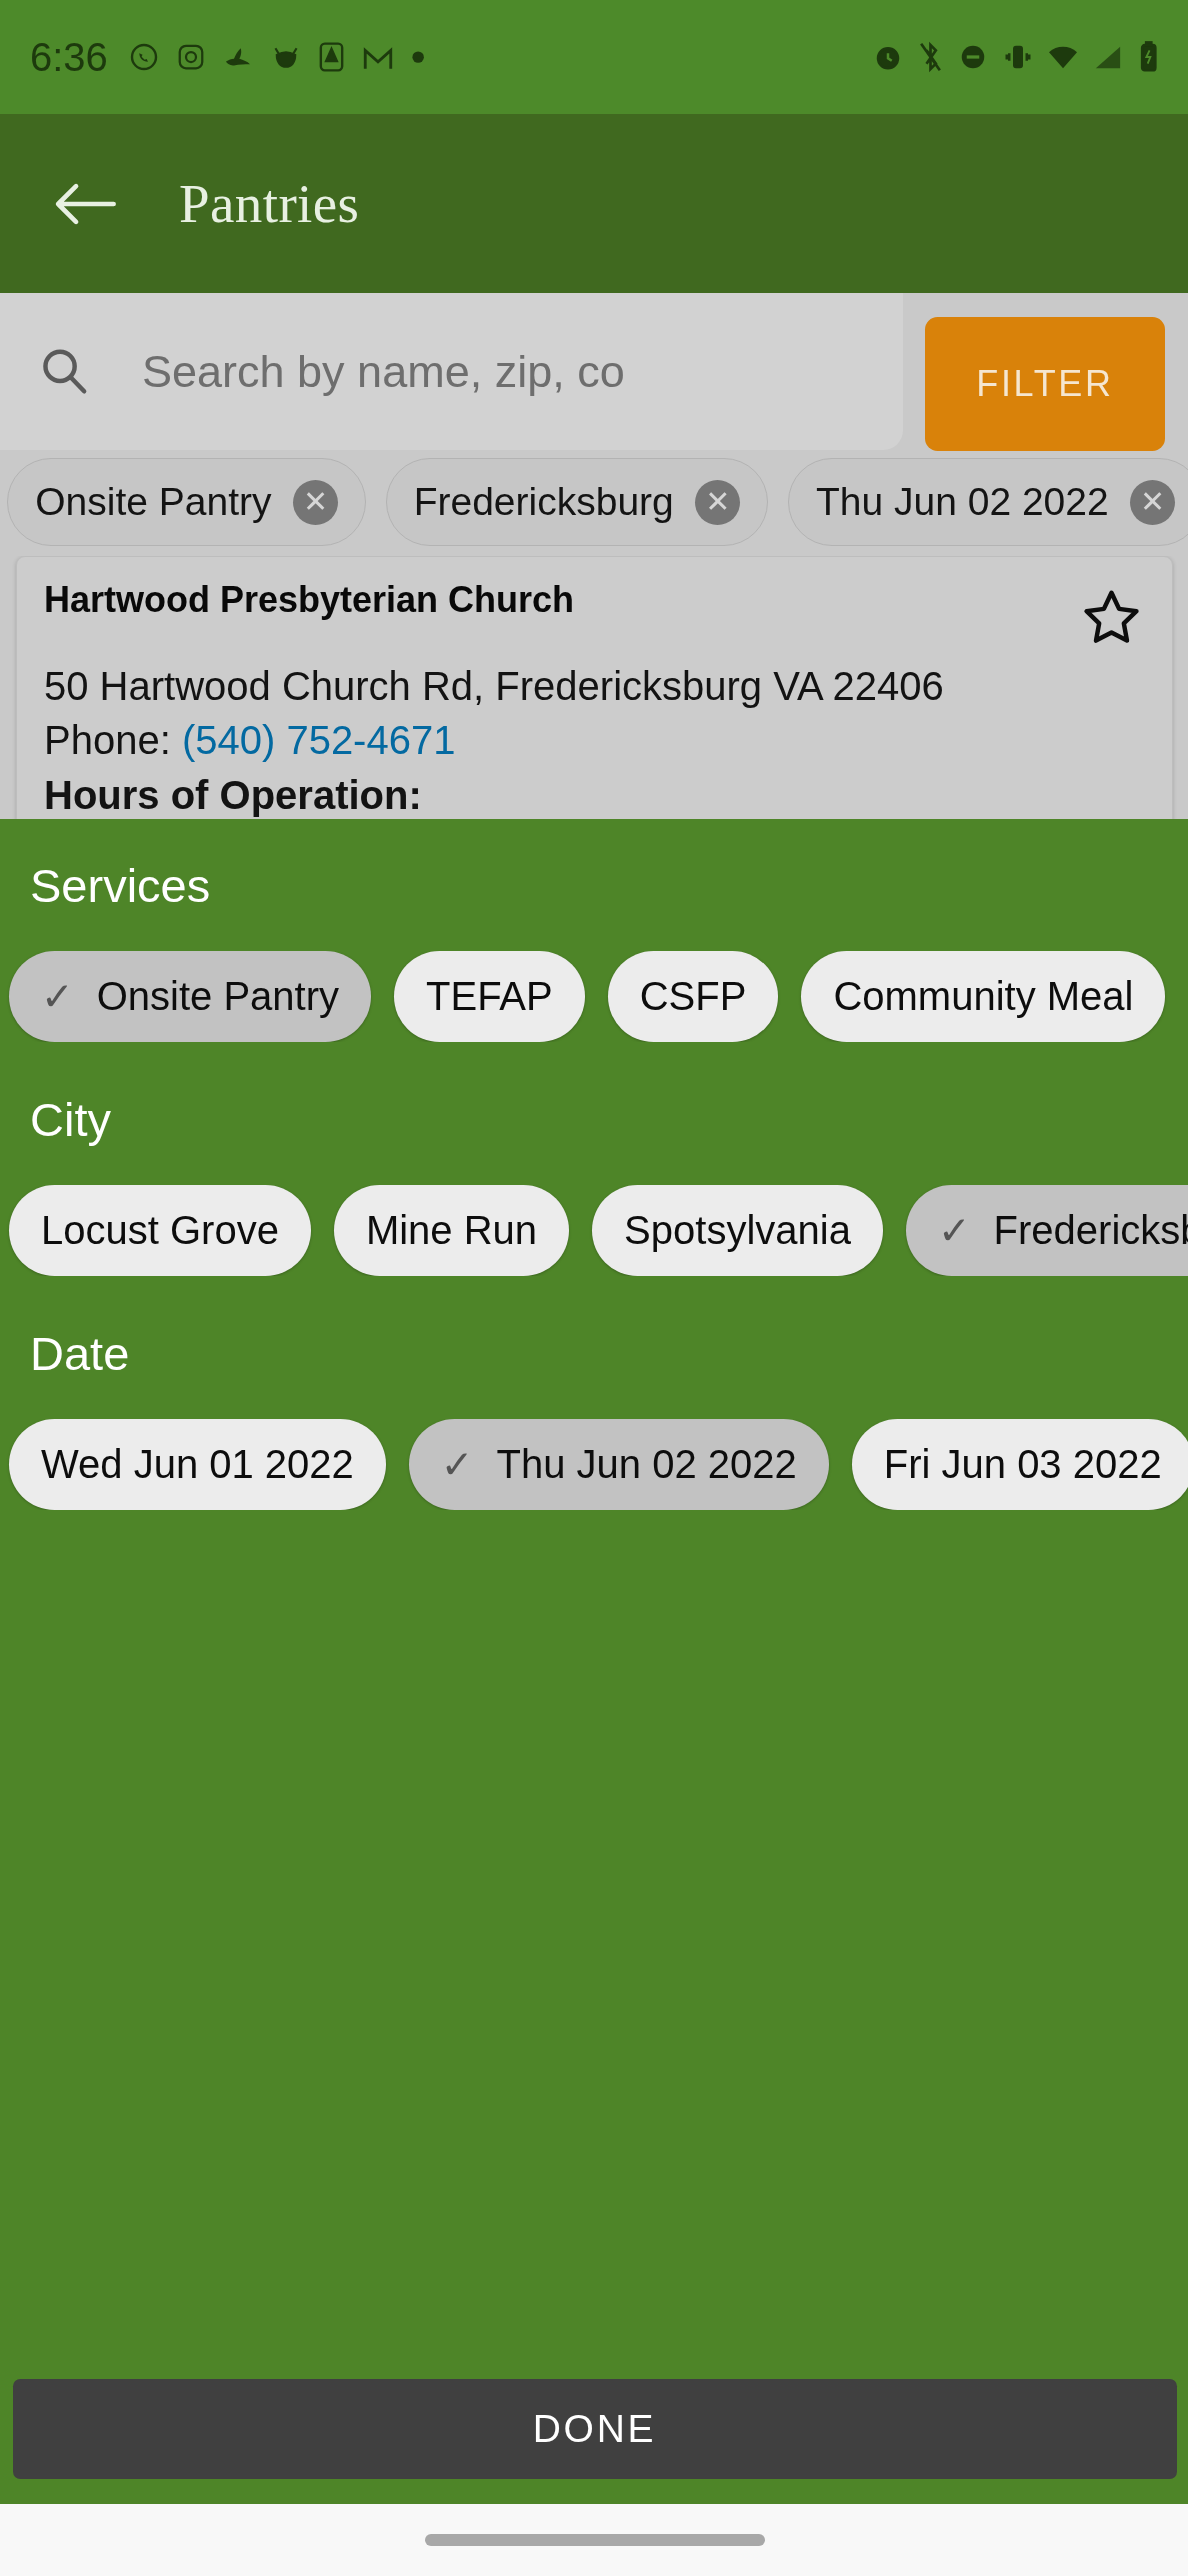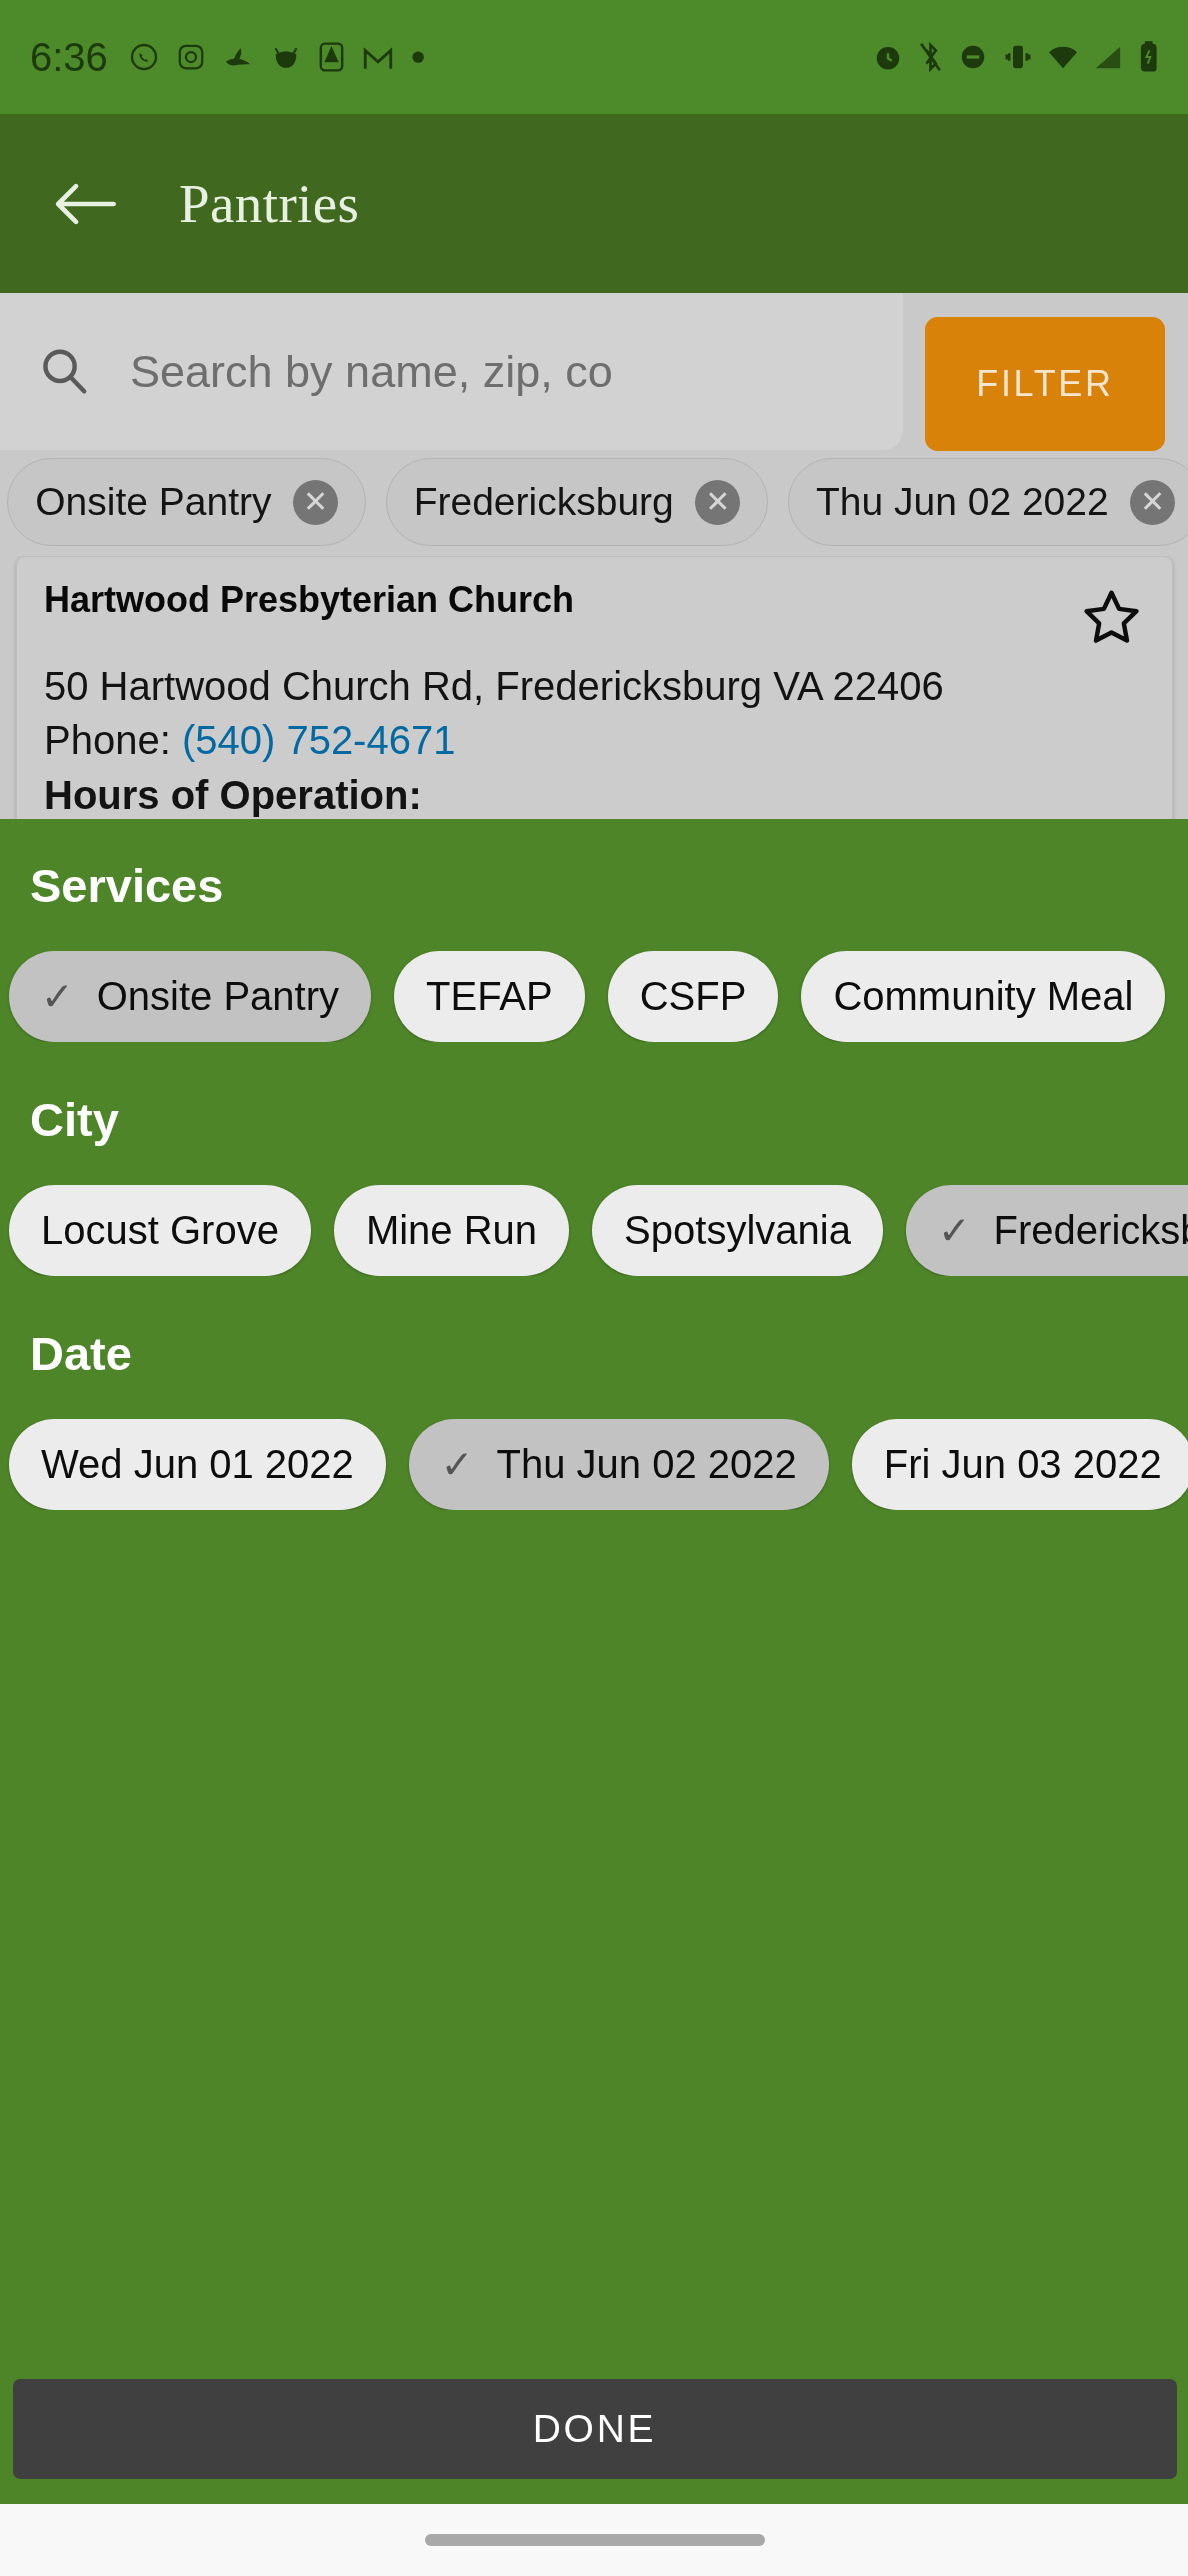--- a/index.html
+++ b/index.html
@@ -72,20 +72,21 @@
     background: #c9c9c9;
   }
   .searchbox {
     position: absolute;
     left: 0; top: 0;
     width: 903px; height: 157px;
     background: #d2d2d2;
     border-bottom-right-radius: 19.7px;
     display: flex; align-items: center;
     padding-left: 36px;
+    gap: 12px;
   }
   .search-icon { width: 55px; height: 55px; flex: 0 0 auto; }
   .search-placeholder {
     margin-left: 39px;
     color: #6e6e6e;
     font-size: 45px;
     white-space: nowrap;
     overflow: hidden;
   }
   .filter-btn {
@@ -207,21 +208,21 @@
     position: absolute;
     left: 0; bottom: 72px;
     width: 1189px;
     height: 1685px;
     background: #4e8528;
     overflow: hidden;
   }
   .sheet-section-title {
     color: #ffffff;
     font-size: 47px;
-    font-weight: 700;
+    font-weight: 400;
     padding-left: 30px;
   }
   .chiprow {
     display: flex; align-items: center;
     gap: 23px;
     padding-left: 9px;
     overflow: hidden;
     white-space: nowrap;
   }
   .fchip {

